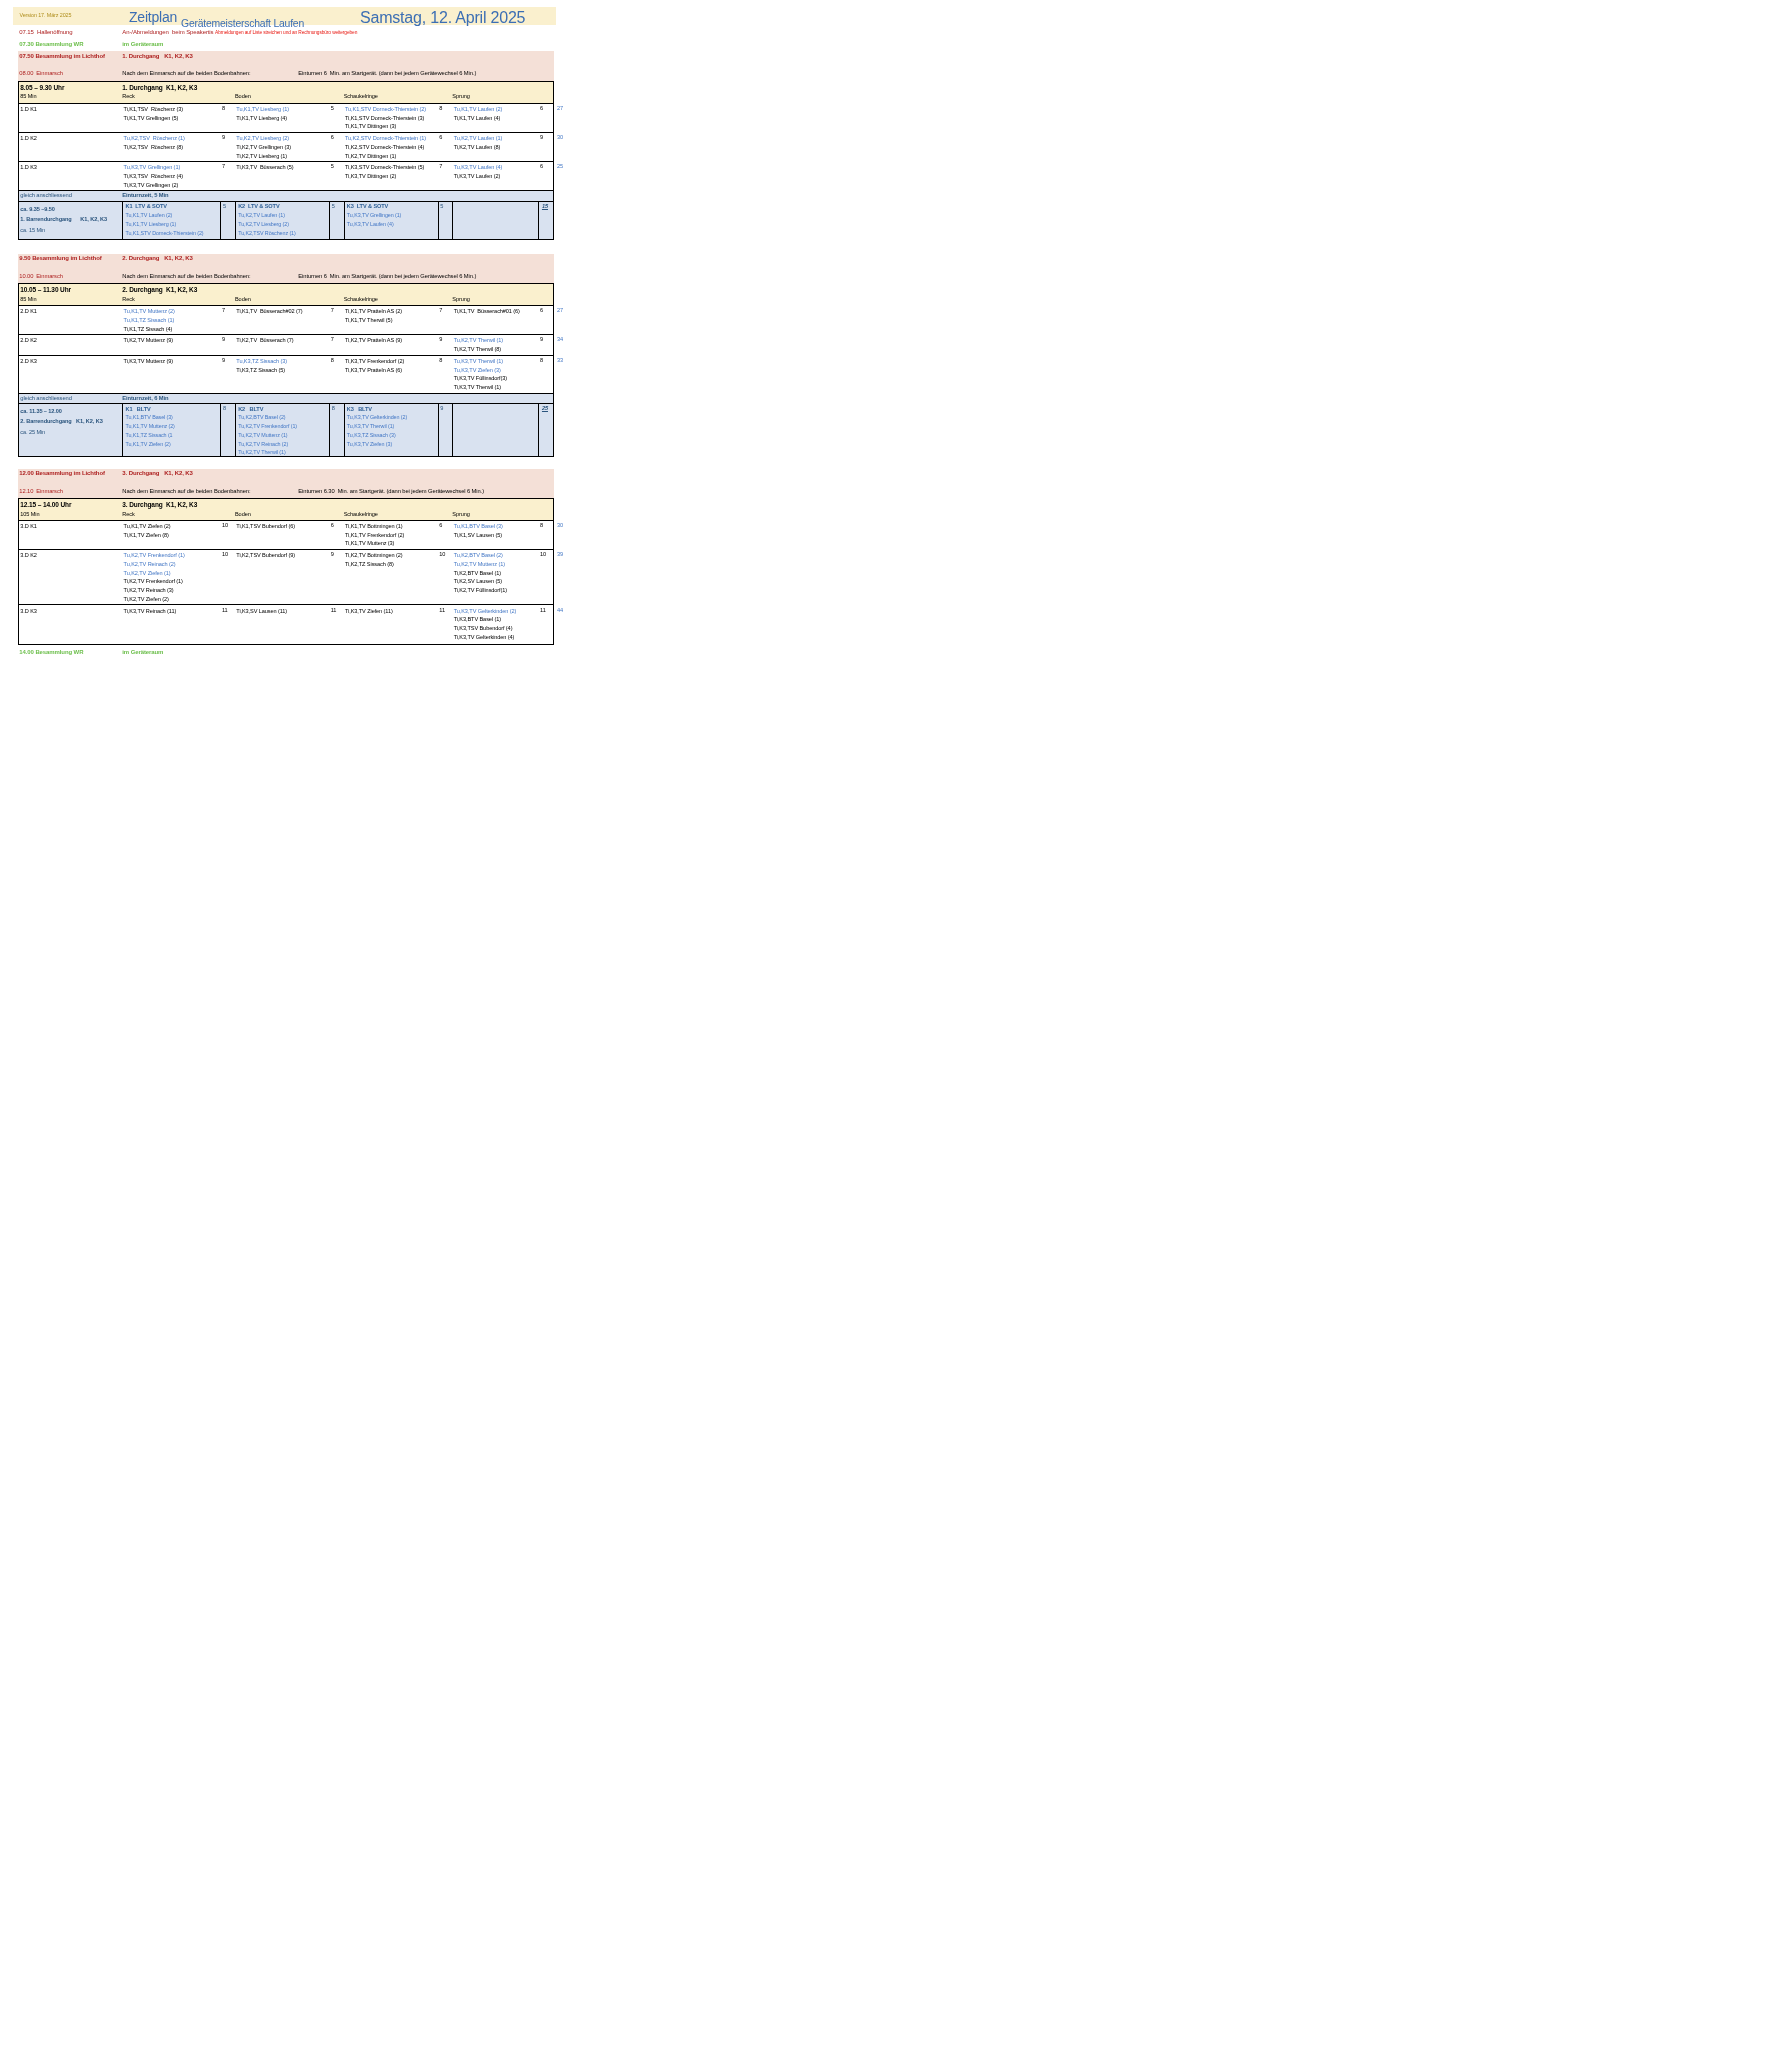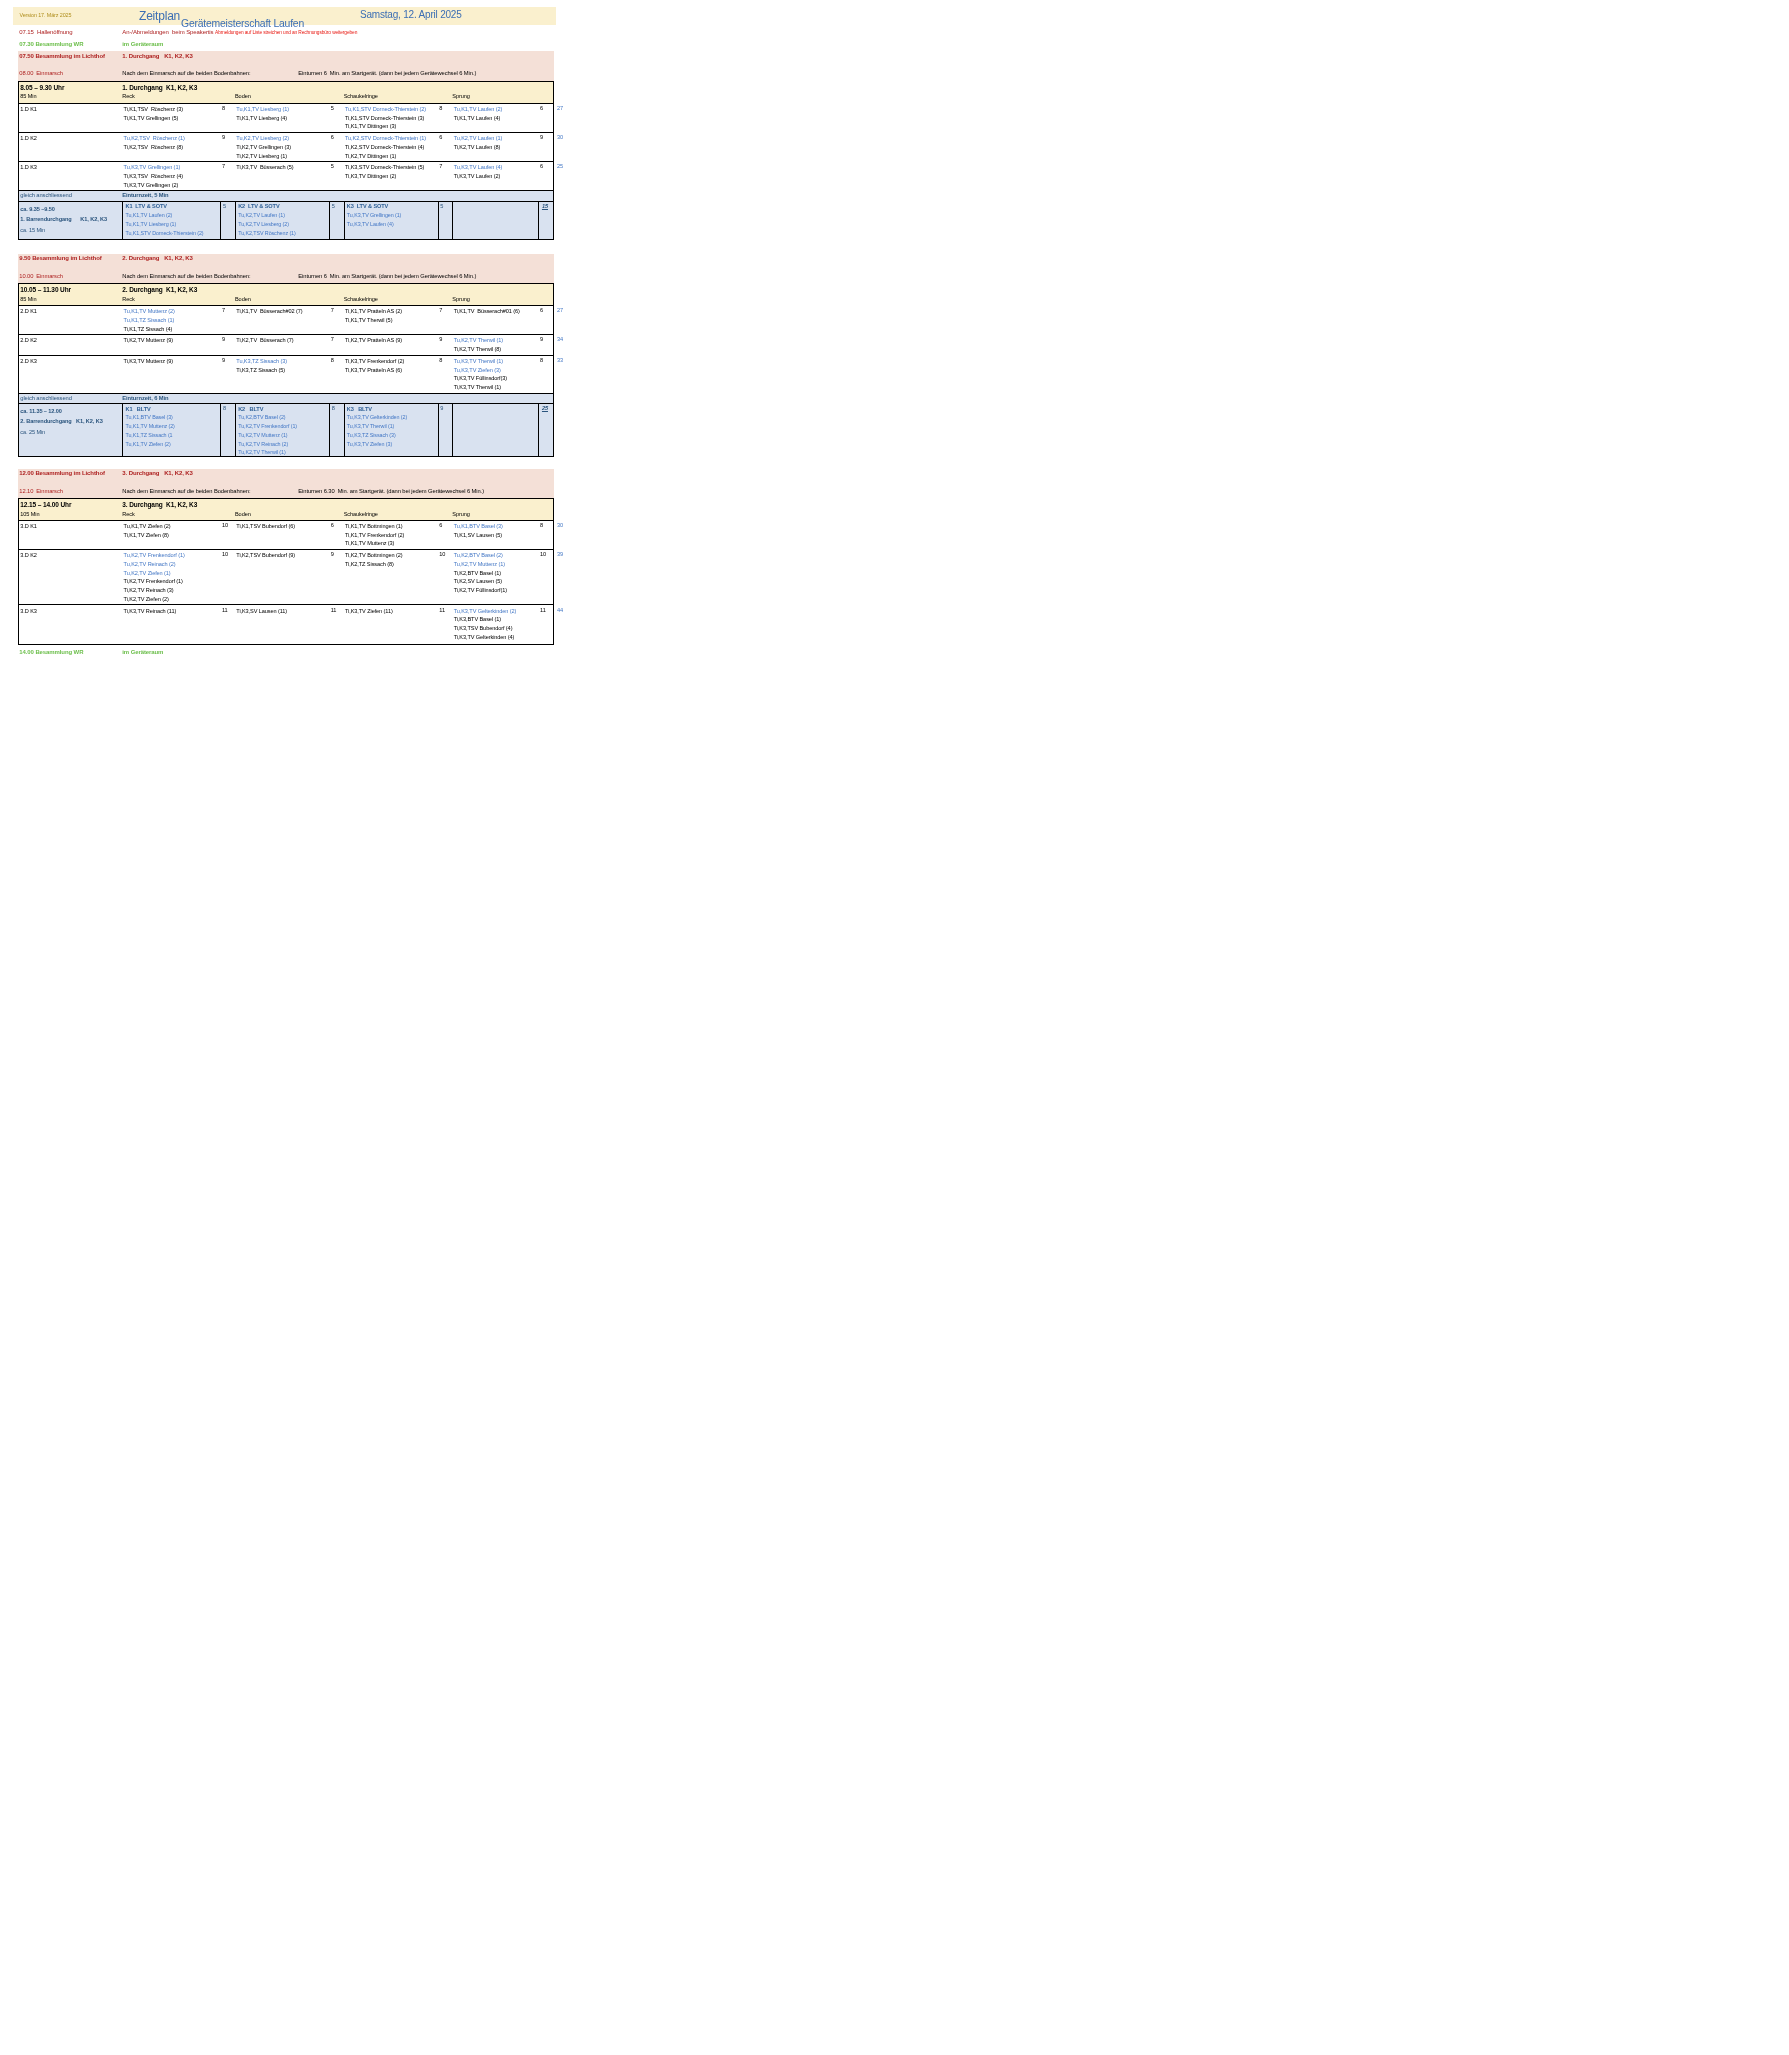--- a/index.html
+++ b/index.html
@@ -2,23 +2,23 @@
 <html style="font-size:7px"><head>
 <meta charset="utf-8">
 <style>
   html,body{margin:0;padding:0;background:#fff;}
   body{font-family:"Liberation Sans",sans-serif;color:#000;letter-spacing:-0.1px;}
   .page{position:relative;width:597px;min-height:685px;padding-top:6.5px;box-sizing:border-box;}
 
   
   .topband{position:relative;margin-left:13px;width:543px;height:18px;background:#FAF0CE;}
   .version{position:absolute;left:6.5px;top:5.6px;font-size:5.4px;color:#B08F1E;white-space:pre;}
-  .title-word{position:absolute;left:126px;top:2.2px;font-size:12px;color:#3B6EB4;letter-spacing:-0.2px;}
+  .title-word{position:absolute;left:116px;top:2.2px;font-size:14px;color:#3B6EB4;letter-spacing:-0.2px;}
   .title-event{position:absolute;left:168px;top:11px;font-size:10.4px;color:#3B6EB4;letter-spacing:-0.2px;}
-  .title-date{position:absolute;left:347px;top:2.2px;font-size:10px;color:#3B6EB4;letter-spacing:-0.2px;}
+  .title-date{position:absolute;left:347px;top:2.2px;font-size:16px;color:#3B6EB4;letter-spacing:-0.2px;}
 
   
   .sched{margin-left:18px;width:536px;display:grid;grid-template-columns:103px 176px auto;padding-left:1.3px;box-sizing:border-box;}
   .sched span{white-space:pre;}
   .darkred{color:#AD1F1F;}
   .red-note{color:#E8160F;font-size:4.8px;}
   .green{color:#6BBE4A;font-weight:bold;}
   .r0715{margin-top:4.8px;font-size:6px;height:8.7px;}
   .r0730{margin-top:3px;font-size:6px;height:8.7px;}
   .r1400{margin-top:3.5px;font-size:6px;height:8.7px;}

